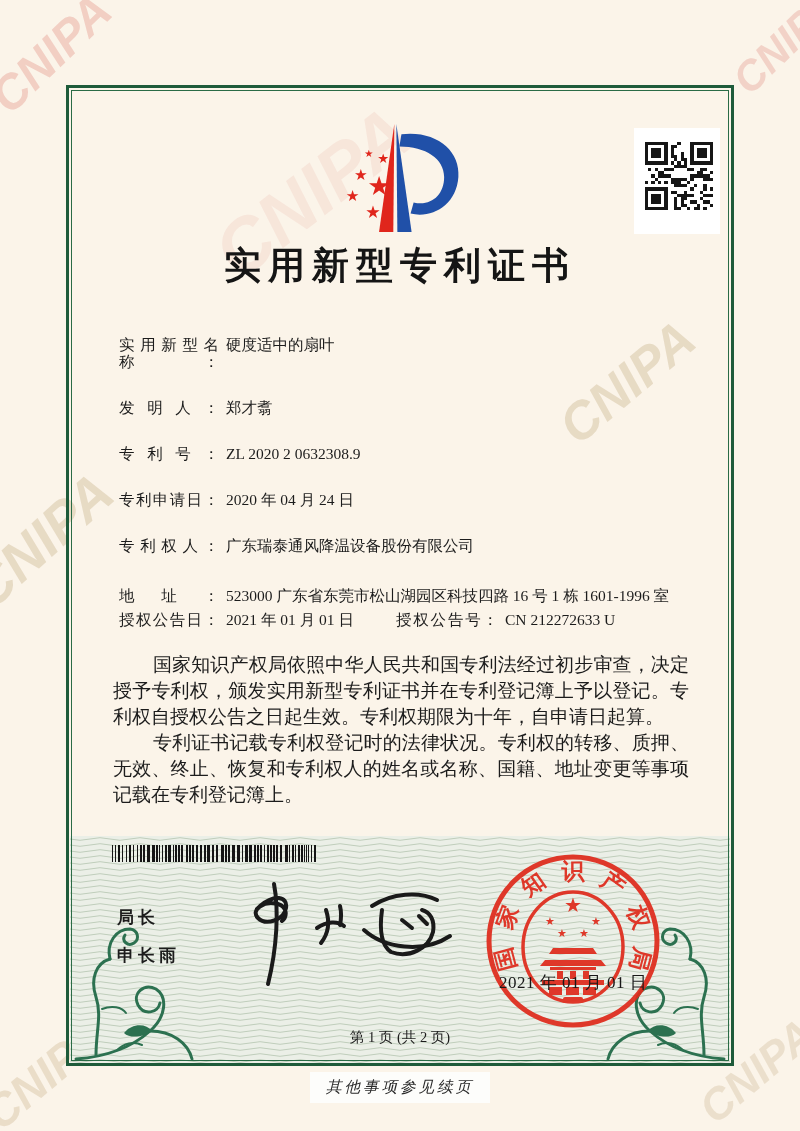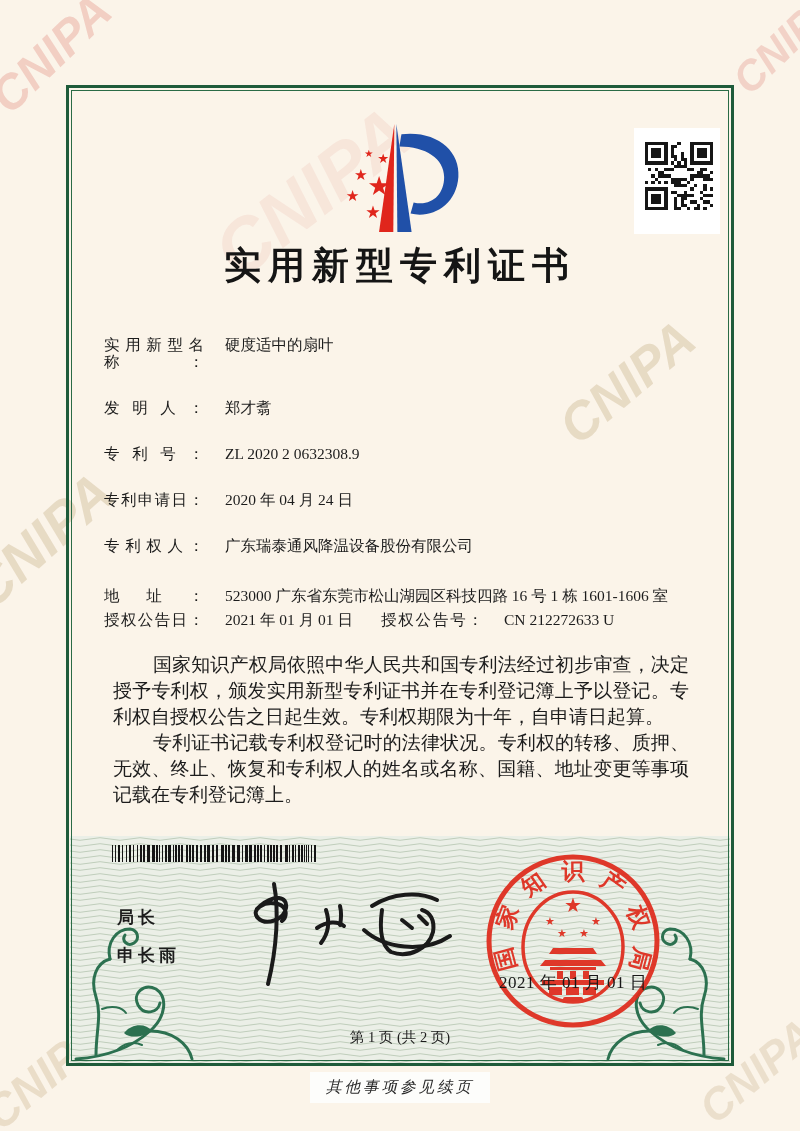--- a/index.html
+++ b/index.html
@@ -24,25 +24,25 @@
   .z6{z-index:6;}
   .cert-no{position:absolute;left:104px;top:127px;font-size:17px;letter-spacing:1.5px;}
   .logo{position:absolute;left:333px;top:118px;width:145px;height:120px;}
   .qr-patch{position:absolute;left:634px;top:128px;width:86px;height:106px;background:#fff;}
   .qr{position:absolute;left:645px;top:142px;width:68px;height:68px;display:grid;
       grid-template-columns:repeat(21,1fr);grid-template-rows:repeat(21,1fr);background:#fff;}
   .qr div{width:100%;height:100%;}
   .qr .b{background:#161616;}
   .title{position:absolute;left:0;top:241px;width:800px;text-align:center;margin:0;
       font-size:37px;font-weight:bold;letter-spacing:7px;color:#151515;}
-  .fields{position:absolute;left:104px;top:336px;width:578px;font-size:15.5px;}
+  .fields{position:absolute;left:119px;top:336px;width:578px;font-size:15.5px;}
   .f-row{display:flex;margin-bottom:29px;line-height:17px;}
   .f-row.addr{margin-bottom:3px;line-height:25px;}
   .lbl{display:inline-block;width:100px;flex:0 0 100px;text-align:justify;text-align-last:justify;}
-  .val{flex:1;margin-left:21px;}
+  .val{flex:1;margin-left:7px;}
   .grant-row{position:relative;height:20px;line-height:17px;}
   .grant2{position:absolute;left:277px;top:0;display:flex;}
   .grant2 .lbl{width:102px;flex:0 0 102px;}
   .paras{position:absolute;left:113px;top:652px;width:576px;font-size:19px;line-height:26px;
       text-align:justify;}
   .paras p{margin:0;text-indent:2.1em;}
   .barcode{position:absolute;left:112px;top:845px;width:208px;height:17px;display:flex;z-index:6;}
   .barcode span{display:block;height:100%;background:#151515;flex:0 0 auto;}
   .sig-title{position:absolute;left:117px;top:906px;font-size:17px;z-index:6;
       font-family:Liberation Sans, sans-serif;font-weight:bold;letter-spacing:4px;}
@@ -607,21 +607,21 @@
     <div class="f-row">
       <span class="lbl">专利申请日：</span>
       <span class="val">2020 年 04 月 24 日</span>
     </div>
     <div class="f-row">
       <span class="lbl">专利权人：</span>
       <span class="val">广东瑞泰通风降温设备股份有限公司</span>
     </div>
     <div class="f-row addr">
       <span class="lbl">地址：</span>
-      <span class="val">523000 广东省东莞市松山湖园区科技四路 16 号 1 栋 1601-1606 室</span>
+      <span class="val">523000 广东省东莞市松山湖园区科技四路 16 号 1 栋 1601-1996 室</span>
     </div>
     <div class="grant-row">
       <span style="display:flex;">
         <span class="lbl">授权公告日：</span>
         <span class="val" style="flex:0 0 auto">2021 年 01 月 01 日</span>
       </span>
       <span class="grant2">
         <span class="lbl">授权公告号：</span>
         <span class="val" style="flex:0 0 auto">CN 212272633 U</span>
       </span>

